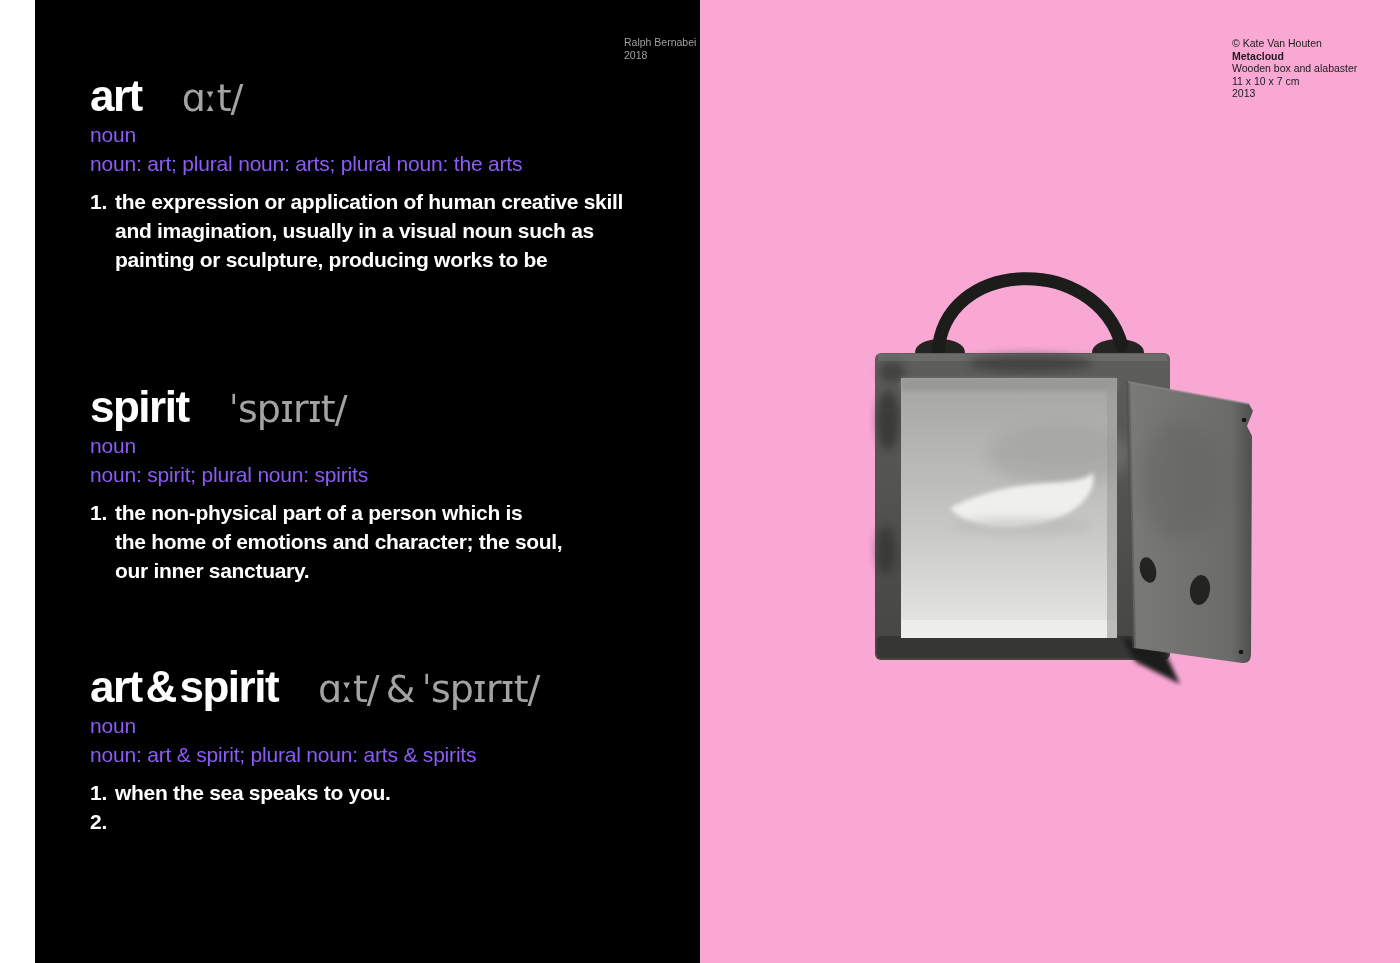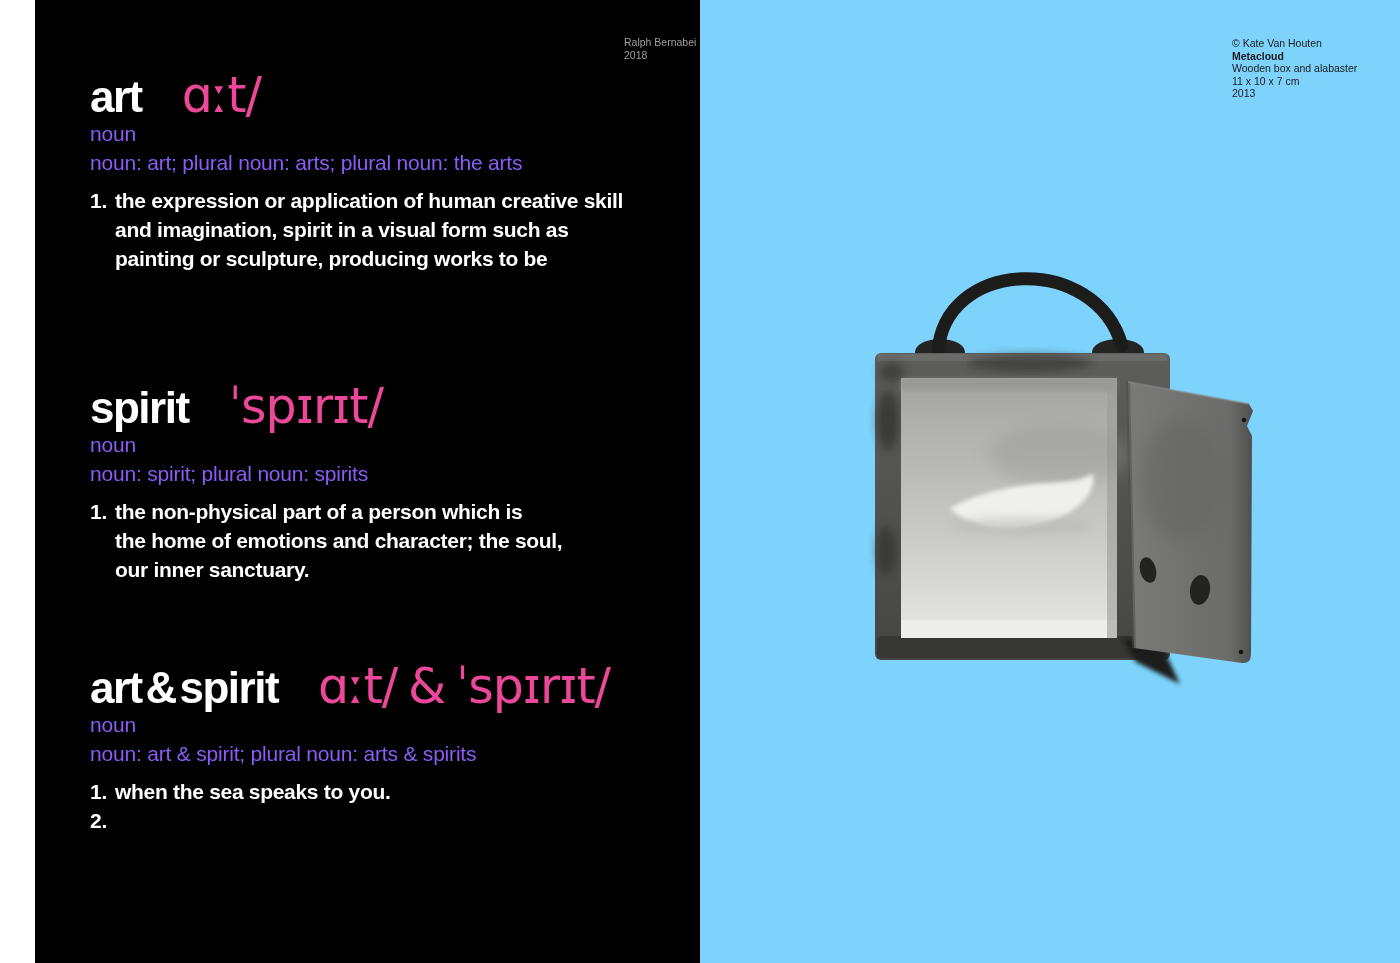--- a/index.html
+++ b/index.html
@@ -22,36 +22,36 @@
   .entry-art{top:74px;}
   .entry-spirit{top:385px;}
   .entry-artspirit{top:665px;}
   .entry h2{
     margin:0;padding:0;font-size:44px;line-height:44px;
     font-weight:700;letter-spacing:-1.5px;word-spacing:-7px;color:#ffffff;
     white-space:nowrap;
   }
   .entry h2 .phon{
     font-family:"DejaVu Sans",sans-serif;
-    font-weight:400;color:#ec4899;font-size:49px;
+    font-weight:400;color:#a3a3a3;font-size:38px;
     letter-spacing:-1px;word-spacing:-4px;margin-left:40px;
   }
   .pos,.forms{
     font-size:21px;line-height:29px;font-weight:400;color:#8b5cf6;
     white-space:nowrap;letter-spacing:-0.2px;
   }
   .defs{margin-top:9px;}
   .def{position:relative;padding-left:25px;font-weight:700;font-size:21px;
        line-height:29px;letter-spacing:-0.3px;color:#ffffff;}
   .def .num{position:absolute;left:0;top:0;}
   .def .line{white-space:nowrap;}
   
   .panel-right{
     position:absolute;left:700px;top:0;width:700px;height:963px;
-    background:#7dd3fc;color:#1b1b1b;
+    background:#f9a8d4;color:#1b1b1b;
   }
   .artwork-credit{
     position:absolute;left:532px;top:37px;
     font-size:10.5px;line-height:12.5px;color:#1b1b1b;
   }
   .artwork-credit .bold{font-weight:700;}
   .artwork{
     position:absolute;left:150px;top:250px;width:440px;height:445px;
   }
 </style>
@@ -68,21 +68,21 @@
     </div>
 
     <article class="entry entry-art">
       <h2><span class="word">art</span><span class="phon">ɑːt/</span></h2>
       <div class="pos">noun</div>
       <div class="forms">noun: art; plural noun: arts; plural noun: the arts</div>
       <div class="defs">
         <div class="def">
           <span class="num">1.</span>
           <div class="line">the expression or application of human creative skill</div>
-          <div class="line">and imagination, spirit in a visual form such as</div>
+          <div class="line">and imagination, usually in a visual noun such as</div>
           <div class="line">painting or sculpture, producing works to be</div>
         </div>
       </div>
     </article>
 
     <article class="entry entry-spirit">
       <h2><span class="word">spirit</span><span class="phon">ˈspɪrɪt/</span></h2>
       <div class="pos">noun</div>
       <div class="forms">noun: spirit; plural noun: spirits</div>
       <div class="defs">

